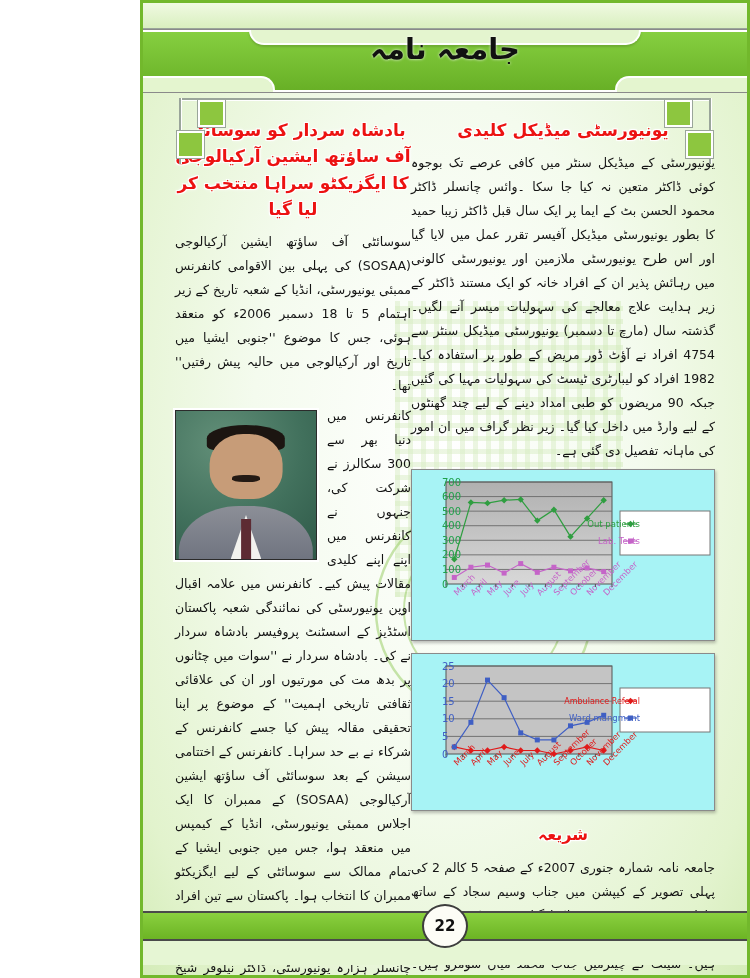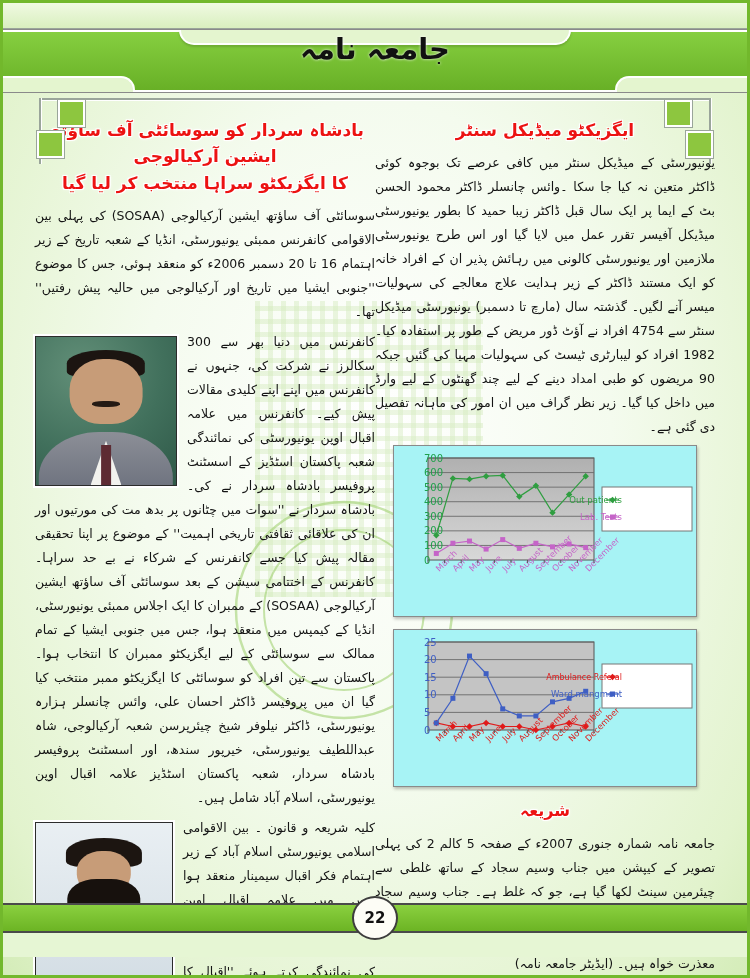--- a/index.html
+++ b/index.html
@@ -1,18 +1,18 @@
 <!DOCTYPE html>
 <html lang="ur" dir="rtl"><head>
 <meta charset="utf-8">
 <style>
   html,body{margin:0;padding:0;background:#ffffff;}
   *{box-sizing:border-box;}
   .page{
-    position:relative;width:750px;height:978px;overflow:hidden;
+    position:relative;width:610px;height:978px;overflow:hidden;
     border:3px solid #72b82c;
     background:radial-gradient(ellipse at 50% 45%, #ffffff 0%, #f4fbee 45%, #e2f3cd 85%, #d4ecb8 100%);
     font-family:"DejaVu Sans",sans-serif;
   }
   
   .header{position:absolute;top:0;left:0;right:0;height:92px;z-index:3;}
   .top-strip{height:26px;background:linear-gradient(#f0fae2,#d9efbf);border-bottom:1px solid #9aa59a;}
   .band{position:absolute;top:27px;left:0;right:0;height:62px;
     background:linear-gradient(#86cf40,#68b026);
     border-top:2px solid #fff;border-bottom:2px solid #fff;
@@ -57,21 +57,21 @@
   .photo .tie{position:absolute;left:50%;bottom:0;transform:translateX(-50%);width:7%;height:27%;background:#5d2b33;}
   .p1{width:142px;height:150px;background:radial-gradient(circle at 32% 22%, #628f78, #41705c 55%, #2f5848);}
   .p1 .torso{background:linear-gradient(#8c8f97,#6e737f);}
   .p2{width:138px;height:166px;background:linear-gradient(#e9eff3,#d3dde4);}
   .p2 .beard{position:absolute;left:50%;top:34%;transform:translateX(-50%);width:54%;height:30%;background:#17110d;border-radius:40% 40% 48% 48%;}
   .p2 .face{position:absolute;left:50%;top:17%;transform:translateX(-50%);width:40%;height:26%;background:#c79c78;border-radius:46%;}
   .chart{margin:6px auto 12px;border:1px solid #8a8a8a;box-shadow:1px 2px 3px rgba(0,0,0,.25);}
   .chart1{width:304px;height:172px;}
   .chart2{width:304px;height:158px;}
   
-  .footer{position:absolute;left:0;right:0;bottom:16px;height:58px;z-index:3;}
+  .footer{position:absolute;left:0;right:0;bottom:8px;height:58px;z-index:3;}
   .foot-bar{position:relative;margin-top:2px;height:30px;background:linear-gradient(#8ad03f,#6cb424);
     border-top:2px solid #4a4a4a;border-bottom:2px solid #4a4a4a;}
   .page-badge{position:absolute;left:50%;top:-9px;transform:translateX(-50%);
     width:46px;height:44px;background:#fdfdf6;border:2px solid #3d3d3d;border-radius:50%;
     display:flex;align-items:center;justify-content:center;
     font-size:15px;font-weight:bold;color:#111;}
   .foot-light{height:24px;background:#e6f6d4;}
   .clearfix::after{content:"";display:block;clear:both;}
 </style>
 </head>
@@ -111,21 +111,21 @@
     </svg>
   </div>
 
   <div class="content">
 
     <div class="col">
       <div class="headline">
         <span>بادشاہ سردار کو سوسائٹی آف ساؤتھ ایشین آرکیالوجی</span><br>
         <span>کا ایگزیکٹو سراہا منتخب کر لیا گیا</span>
       </div>
-      <p class="urdu">سوسائٹی آف ساؤتھ ایشین آرکیالوجی (SOSAA) کی پہلی بین الاقوامی کانفرنس ممبئی یونیورسٹی، انڈیا کے شعبہ تاریخ کے زیر اہتمام 16 تا 20 دسمبر 2006ء کو منعقد ہوئی، جس کا موضوع ''جنوبی ایشیا میں تاریخ اور آرکیالوجی میں حالیہ پیش رفتیں'' تھا۔</p>
+      <p class="urdu">سوسائٹی آف ساؤتھ ایشین آرکیالوجی (SOSAA) کی پہلی بین الاقوامی کانفرنس ممبئی یونیورسٹی، انڈیا کے شعبہ تاریخ کے زیر اہتمام 5 تا 18 دسمبر 2006ء کو منعقد ہوئی، جس کا موضوع ''جنوبی ایشیا میں تاریخ اور آرکیالوجی میں حالیہ پیش رفتیں'' تھا۔</p>
       <div class="clearfix">
         <span class="photo p1">
           <span class="hair"></span>
           <span class="head"></span>
           <span class="stache"></span>
           <span class="torso"></span>
           <span class="shirt"></span>
           <span class="tie"></span>
         </span>
         <p class="urdu">کانفرنس میں دنیا بھر سے 300 سکالرز نے شرکت کی، جنہوں نے کانفرنس میں اپنے اپنے کلیدی مقالات پیش کیے۔ کانفرنس میں علامہ اقبال اوپن یونیورسٹی کی نمائندگی شعبہ پاکستان اسٹڈیز کے اسسٹنٹ پروفیسر بادشاہ سردار نے کی۔ بادشاہ سردار نے ''سوات میں چٹانوں پر بدھ مت کی مورتیوں اور ان کی علاقائی ثقافتی تاریخی اہمیت'' کے موضوع پر اپنا تحقیقی مقالہ پیش کیا جسے کانفرنس کے شرکاء نے بے حد سراہا۔ کانفرنس کے اختتامی سیشن کے بعد سوسائٹی آف ساؤتھ ایشین آرکیالوجی (SOSAA) کے ممبران کا ایک اجلاس ممبئی یونیورسٹی، انڈیا کے کیمپس میں منعقد ہوا، جس میں جنوبی ایشیا کے تمام ممالک سے سوسائٹی کے لیے ایگزیکٹو ممبران کا انتخاب ہوا۔ پاکستان سے تین افراد کو سوسائٹی کا ایگزیکٹو ممبر منتخب کیا گیا ان میں پروفیسر ڈاکٹر احسان علی، وائس چانسلر ہزارہ یونیورسٹی، ڈاکٹر نیلوفر شیخ چیئرپرسن شعبہ آرکیالوجی، شاہ عبداللطیف یونیورسٹی، خیرپور سندھ، اور اسسٹنٹ پروفیسر بادشاہ سردار، شعبہ پاکستان اسٹڈیز علامہ اقبال اوپن یونیورسٹی، اسلام آباد شامل ہیں۔</p>
@@ -135,21 +135,21 @@
           <span class="hair"></span>
           <span class="face"></span>
           <span class="beard"></span>
 
         </span>
         <p class="urdu">کلیہ شریعہ و قانون ۔ بین الاقوامی اسلامی یونیورسٹی اسلام آباد کے زیر اہتمام فکر اقبال سیمینار منعقد ہوا جس میں علامہ اقبال اوپن یونیورسٹی کے عبدالباسط مجاہد لیکچرار شعبہ تاریخ نے یونیورسٹی کی نمائندگی کرتے ہوئے ''اقبال کا نظریہ قومیت'' کے موضوع پر مقالہ پیش کیا۔ سیمینار کے دیگر مقالہ نگاروں میں پروفیسر ڈاکٹر محمود احمد غازی، پروفیسر حبیب الرحمٰن عاصم شامل ہیں۔ تقریب کی صدارت ڈین کلیہ شریعہ و قانون، انٹرنیشنل اسلامی یونیورسٹی پروفیسر ڈاکٹر فاروقی نے کی۔</p>
       </div>
     </div>
 
     <div class="col">
-      <div class="headline">ایگزیکٹو میڈیکل سنٹر</div>
+      <div class="headline">یونیورسٹی میڈیکل کلیدی</div>
       <p class="urdu">یونیورسٹی کے میڈیکل سنٹر میں کافی عرصے تک بوجوہ کوئی ڈاکٹر متعین نہ کیا جا سکا ۔وائس چانسلر ڈاکٹر محمود الحسن بٹ کے ایما پر ایک سال قبل ڈاکٹر زیبا حمید کا بطور یونیورسٹی میڈیکل آفیسر تقرر عمل میں لایا گیا اور اس طرح یونیورسٹی ملازمین اور یونیورسٹی کالونی میں رہائش پذیر ان کے افراد خانہ کو ایک مستند ڈاکٹر کے زیر ہدایت علاج معالجے کی سہولیات میسر آنے لگیں۔ گذشتہ سال (مارچ تا دسمبر) یونیورسٹی میڈیکل سنٹر سے 4754 افراد نے آؤٹ ڈور مریض کے طور پر استفادہ کیا۔ 1982 افراد کو لیبارٹری ٹیسٹ کی سہولیات مہیا کی گئیں جبکہ 90 مریضوں کو طبی امداد دینے کے لیے چند گھنٹوں کے لیے وارڈ میں داخل کیا گیا۔ زیر نظر گراف میں ان امور کی ماہانہ تفصیل دی گئی ہے۔</p>
       <div class="chart chart1" style="background: rgb(167, 243, 245);"><svg viewBox="0 0 302 170" width="100%" height="100%">
             <defs>
               <linearGradient id="pg0" x1="0" y1="0" x2="0" y2="1">
                 <stop offset="0%" stop-color="#b0b0b0"></stop>
                 <stop offset="100%" stop-color="#d8d8d8"></stop>
               </linearGradient>
             </defs>
             <rect x="34" y="12" width="166" height="102" fill="url(#pg0)" stroke="#555" stroke-width="1"></rect>
             <text x="30" y="117.5" text-anchor="end" font-size="10" fill="#1fa04a" font-family="DejaVu Sans, sans-serif">0</text>

